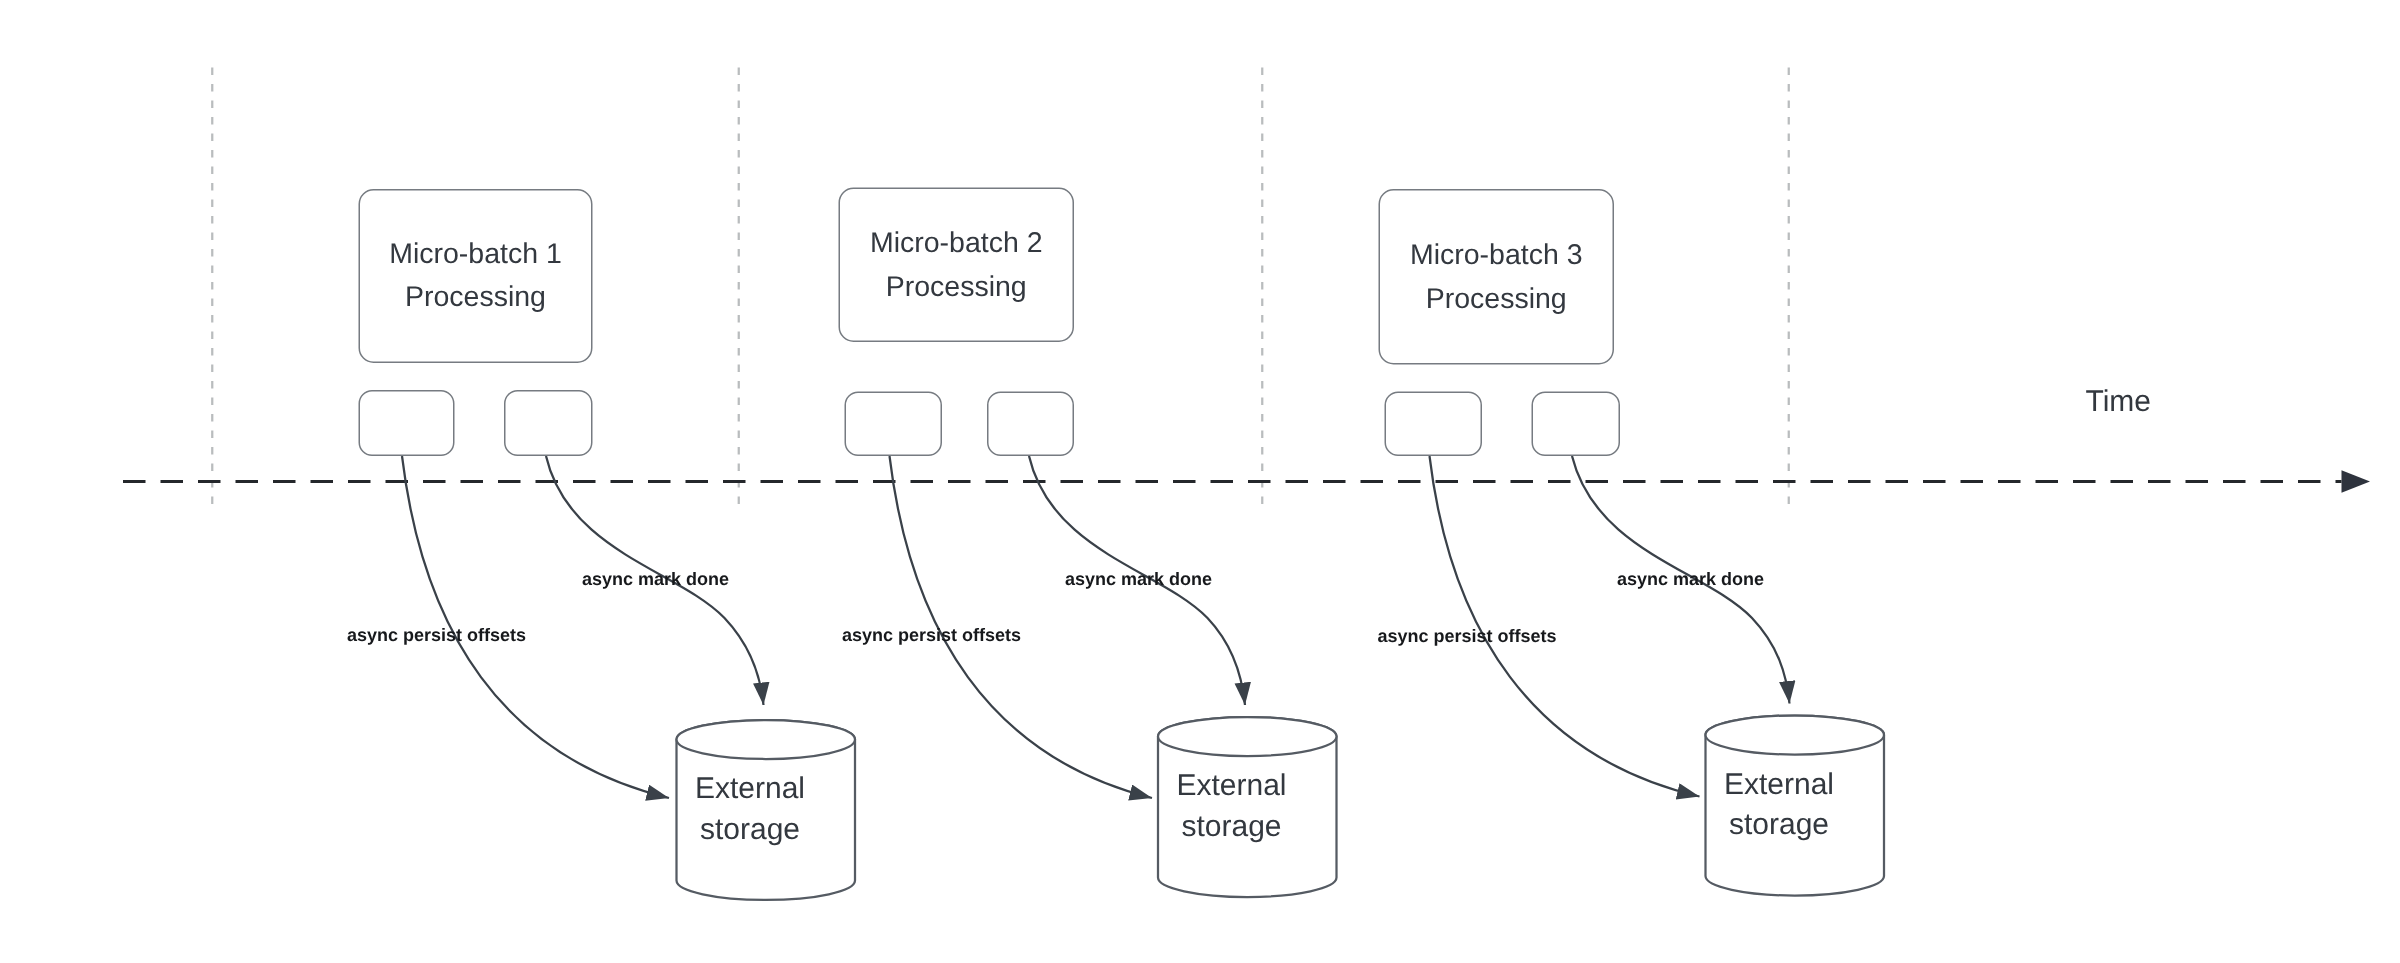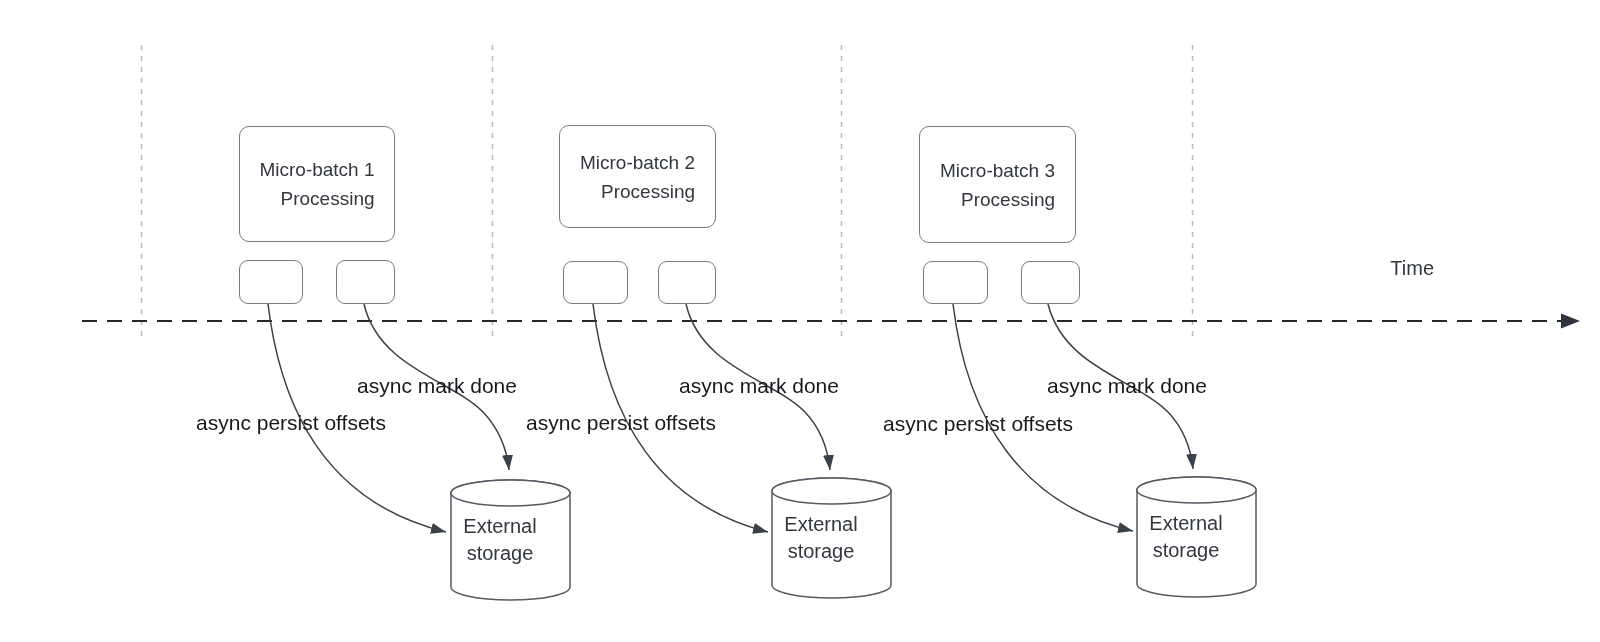--- a/index.html
+++ b/index.html
@@ -15,38 +15,38 @@
 
   .bigbox {
     position: absolute;
     box-sizing: border-box;
     border: 1.5px solid #767b81;
     border-radius: 10px;
     background: #ffffff;
     display: flex;
     align-items: center;
     justify-content: center;
-    text-align: right;
+    text-align: center;
     color: #33383f;
     font-size: 19px;
     line-height: 29px;
   }
   .smallbox {
     position: absolute;
     box-sizing: border-box;
     border: 1.5px solid #767b81;
     border-radius: 9px;
     background: #ffffff;
   }
   .blabel {
     position: absolute;
     transform: translateX(-50%);
     white-space: nowrap;
-    font-weight: normal;
-    font-size: 21px;
+    font-weight: bold;
+    font-size: 12px;
     line-height: 18px;
     color: #17191c;
     background: transparent;
   }
   .storage-label {
     position: absolute;
     width: 100px;
     text-align: center;
     color: #33383f;
     font-size: 20px;

